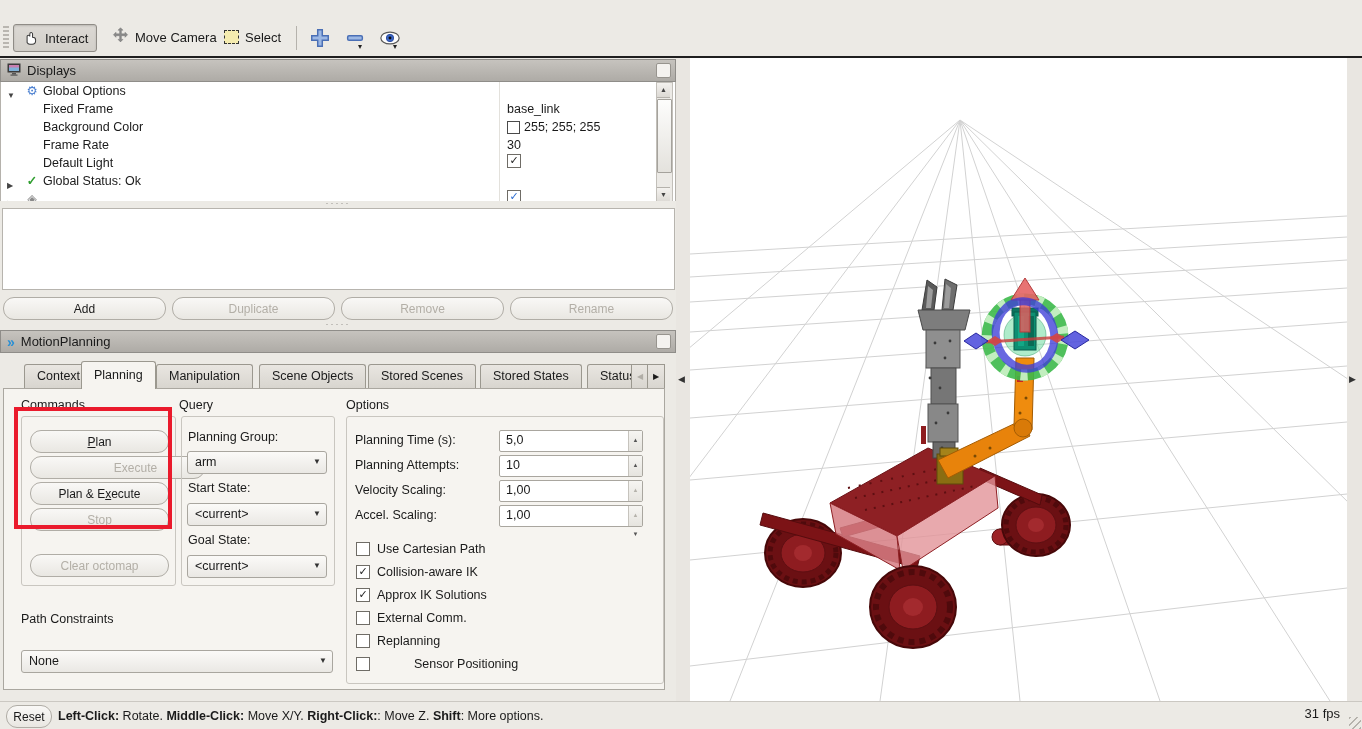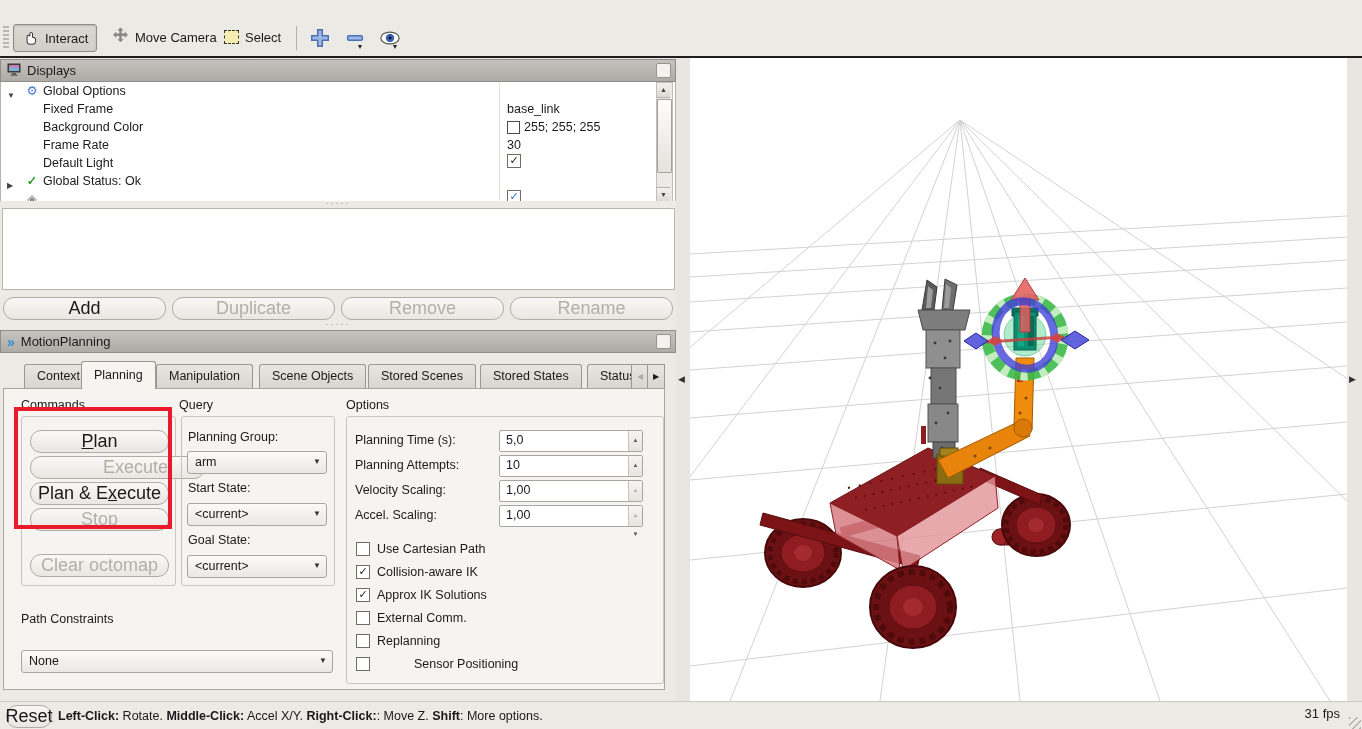--- a/index.html
+++ b/index.html
@@ -35,21 +35,21 @@
       font-size:11px;line-height:11px;text-align:center;vertical-align:middle;}
   .cb.blue{color:#2a6bd0;}
   .swatch{display:inline-block;width:11px;height:11px;background:#fff;border:1px solid #4a4a4a;}
   .scrollbar{position:absolute;right:2px;top:0;width:15px;background:#eceae6;border:1px solid #c2bfb9;}
   .sb-btn{position:absolute;left:0;width:13px;height:14px;background:linear-gradient(#f4f2ef,#dcd9d4);
       border-bottom:1px solid #b5b2ac;text-align:center;font-size:7px;line-height:14px;color:#444;}
   .sb-thumb{position:absolute;left:0;width:13px;background:linear-gradient(#fdfdfc,#e4e2dd);border:1px solid #a5a29c;border-radius:1px;}
   .dots-splitter{text-align:center;color:#8f8c86;font-size:9px;letter-spacing:2px;height:7px;line-height:5px;}
   .desc-box{background:#fff;border:1px solid #b7b4ae;}
   .btn{display:flex;align-items:center;justify-content:center;height:21px;
-      background:linear-gradient(#f9f8f6,#e9e7e2);border:1px solid #b0ada6;border-radius:11px;font-size:18px;}
+      background:linear-gradient(#f9f8f6,#e9e7e2);border:1px solid #b0ada6;border-radius:11px;font-size:12px;}
   .btn.disabled{color:#b3afa7;}
   
   .tab{position:absolute;top:3px;height:23px;line-height:23px;padding:0 12px;font-size:12.5px;
       background:linear-gradient(#e9e6e1,#d8d5cf);border:1px solid #9b988f;border-bottom:none;
       border-radius:3px 3px 0 0;white-space:nowrap;}
   .tab.active{top:0;height:27px;line-height:26px;background:#f6f4f0;z-index:3;}
   .tab-scroll{position:absolute;top:3px;width:16px;height:24px;background:linear-gradient(#e9e6e1,#d8d5cf);
       border:1px solid #9b988f;text-align:center;font-size:8px;line-height:24px;}
   .mp-content{background:#f6f4f0;border:1px solid #aaa7a0;}
   .groupbox{position:absolute;border:1px solid #c9c6c0;border-radius:3px;}
@@ -440,19 +440,19 @@
         <polygon points="359,280 367,275 375,280 367,285" fill="#d24646" fill-opacity="0.9"></polygon>
         <polygon points="274,283 286,275 298,283 286,291" fill="#4848da" fill-opacity="0.85" stroke="#2828a0"></polygon>
         <polygon points="371,282 385,273 399,282 385,291" fill="#4848da" fill-opacity="0.85" stroke="#2828a0"></polygon>
       </g>
     </svg>
   </div>
 
   <div class="abs statusbar">
     <div class="abs btn" style="left:6px;top:3px;width:44px;">Reset</div>
     <div class="abs help" style="left:58px;top:0;height:28px;line-height:28px;font-size:12.5px;">
-      <b>Left-Click:</b><span> Rotate. </span><b>Middle-Click:</b><span> Accel X/Y. </span><b>Right-Click:</b><span>: Move Z. </span><b>Shift</b><span>: More options.</span>
+      <b>Left-Click:</b><span> Rotate. </span><b>Middle-Click:</b><span> Move X/Y. </span><b>Right-Click:</b><span>: Move Z. </span><b>Shift</b><span>: More options.</span>
     </div>
     <div class="abs" style="right:22px;top:0;height:28px;line-height:24px;font-size:13px;">31 fps</div>
     <div class="abs grip"></div>
   </div>
 
 </div>
 
 </body></html>

